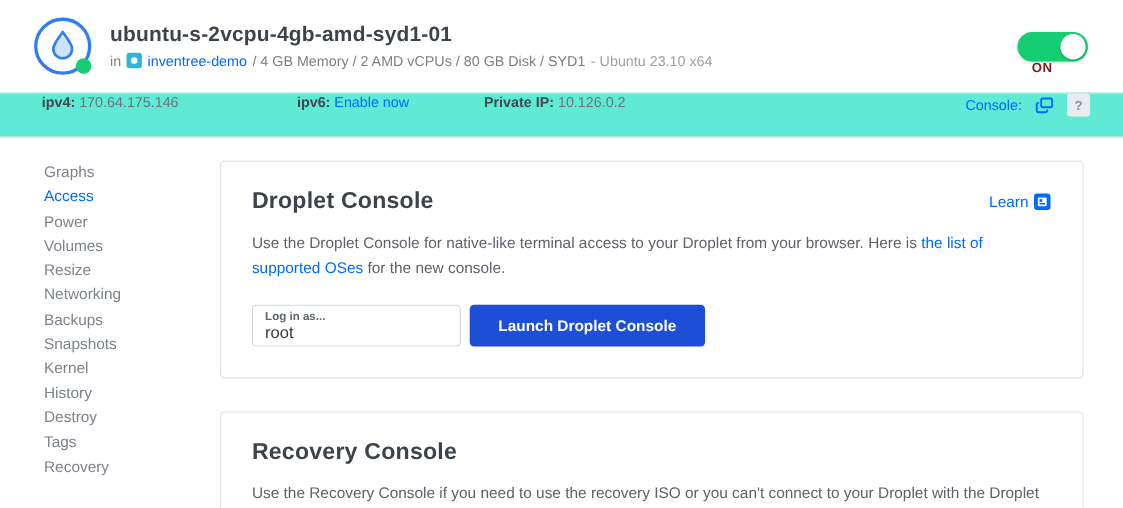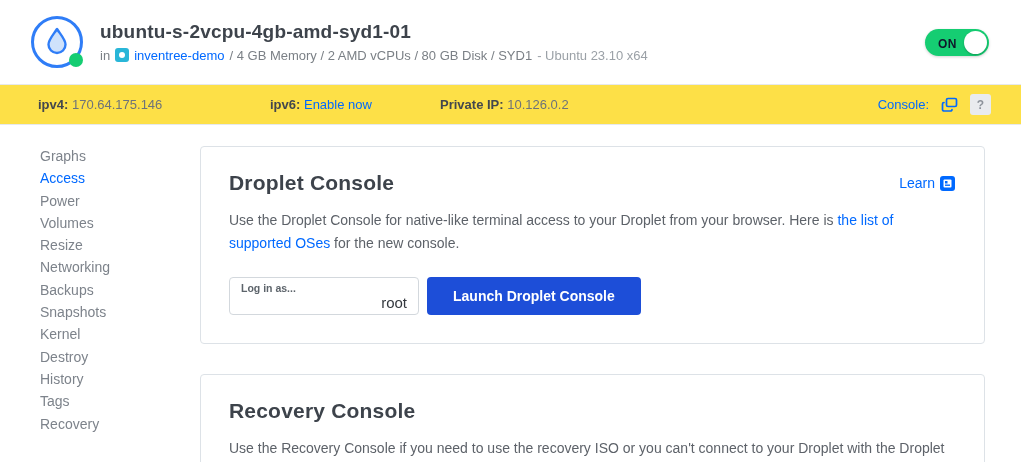--- a/index.html
+++ b/index.html
@@ -48,34 +48,34 @@
   .os-text { color: #9ba1a7; }
 
   .power-toggle {
     position: relative;
     width: 64px; height: 27px; border-radius: 14px;
     background: #15cd72; flex: 0 0 auto;
     box-shadow: 0 1px 3px rgba(0,0,0,0.18);
     cursor: pointer; margin-right: 2px;
   }
   .power-toggle .on-label {
-    position: absolute; left: 13px; top: 8px;
-    color: #0f172a; font-size: 12px; font-weight: bold; letter-spacing: .5px;
+    position: absolute; left: 13px; top: 25px;
+    color: #7f1d1d; font-size: 12px; font-weight: bold; letter-spacing: .5px;
   }
   .power-toggle .knob {
     position: absolute; right: 2px; top: 2px;
     width: 23px; height: 23px; border-radius: 50%;
     background: #fff; box-shadow: 0 1px 2px rgba(0,0,0,0.25);
   }
 
   
   .info-bar {
-    display: flex; align-items: center;
+    display: flex; align-items: flex-start;
     height: 41px;
-    background: #fde047;
+    background: #5eead4;
     border-top: 1px solid #e6e9ec;
     border-bottom: 1px solid #e6e9ec;
     padding: 0 30px 0 38px;
     font-size: 13px;
   }
   .info-label { color: #43474d; font-weight: bold; }
   .info-value { color: #6e7379; }
   .info-seg-ipv4 { width: 232px; }
   .info-seg-ipv6 { width: 170px; }
   .info-seg-private { width: 240px; }
@@ -126,21 +126,20 @@
     cursor: text;
   }
   .login-field .field-label {
     display:block; font-size: 10.5px; font-weight: bold; color: #5d646b; line-height: 12px;
   }
   .login-field input {
     border: none; outline: none; width: 100%;
     font-family: "Liberation Sans", sans-serif;
     font-size: 15px; color: #33383e; line-height: 18px; padding:0;
     background: transparent;
-    text-align: right;
   }
   .primary-btn {
     height: 38px; padding: 0 26px;
     background: #1d4ed8; color: #fff;
     border: none; border-radius: 4px;
     font-family: "Liberation Sans", sans-serif;
     font-size: 14px; font-weight: bold;
     cursor: pointer;
   }
   .recovery-card { min-height: 140px; }
@@ -202,22 +201,22 @@
     <div class="sidebar">
       <div class="side-item">Graphs</div>
       <div class="side-item active">Access</div>
       <div class="side-item">Power</div>
       <div class="side-item">Volumes</div>
       <div class="side-item">Resize</div>
       <div class="side-item">Networking</div>
       <div class="side-item">Backups</div>
       <div class="side-item">Snapshots</div>
       <div class="side-item">Kernel</div>
+      <div class="side-item">History</div>
       <div class="side-item">Destroy</div>
-      <div class="side-item">History</div>
       <div class="side-item">Tags</div>
       <div class="side-item">Recovery</div>
     </div>
 
     <div class="main">
 
       <div class="card">
         <div class="card-head">
           <div class="card-title">Droplet Console</div>
           <a class="link learn-link">

